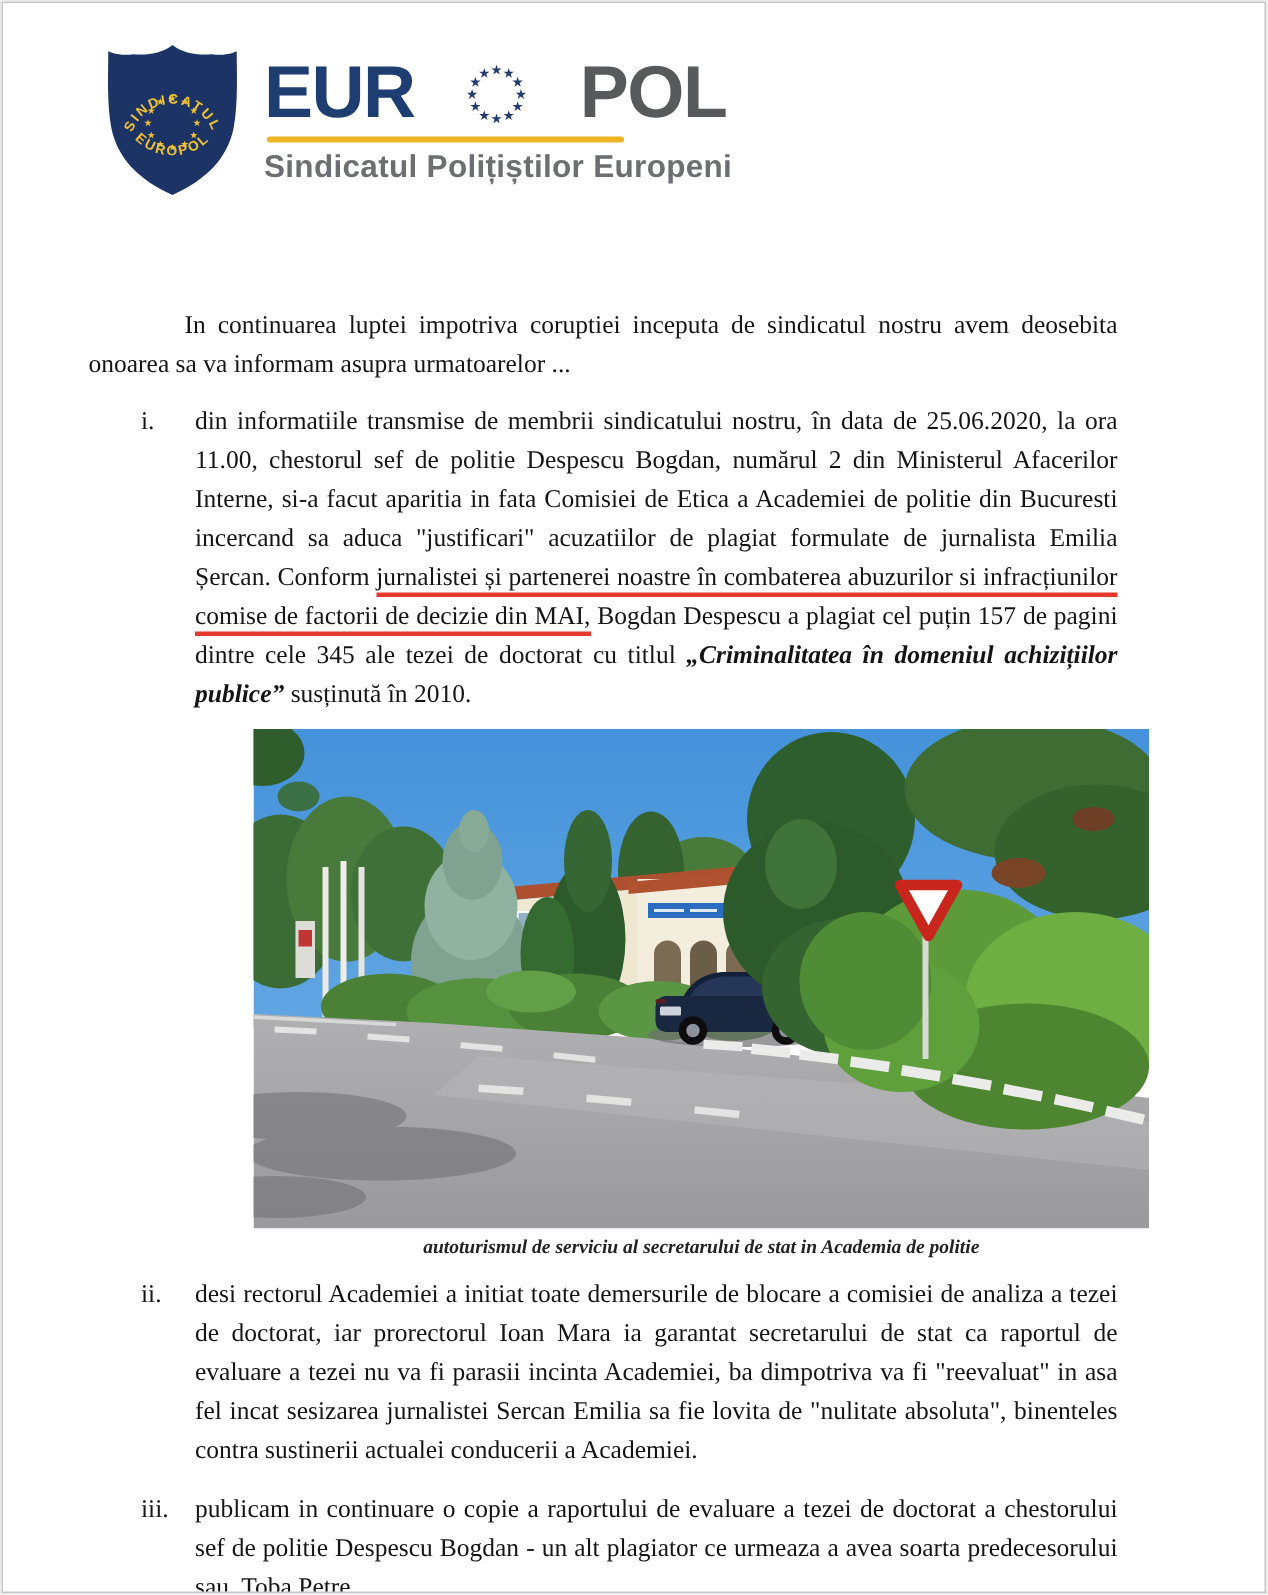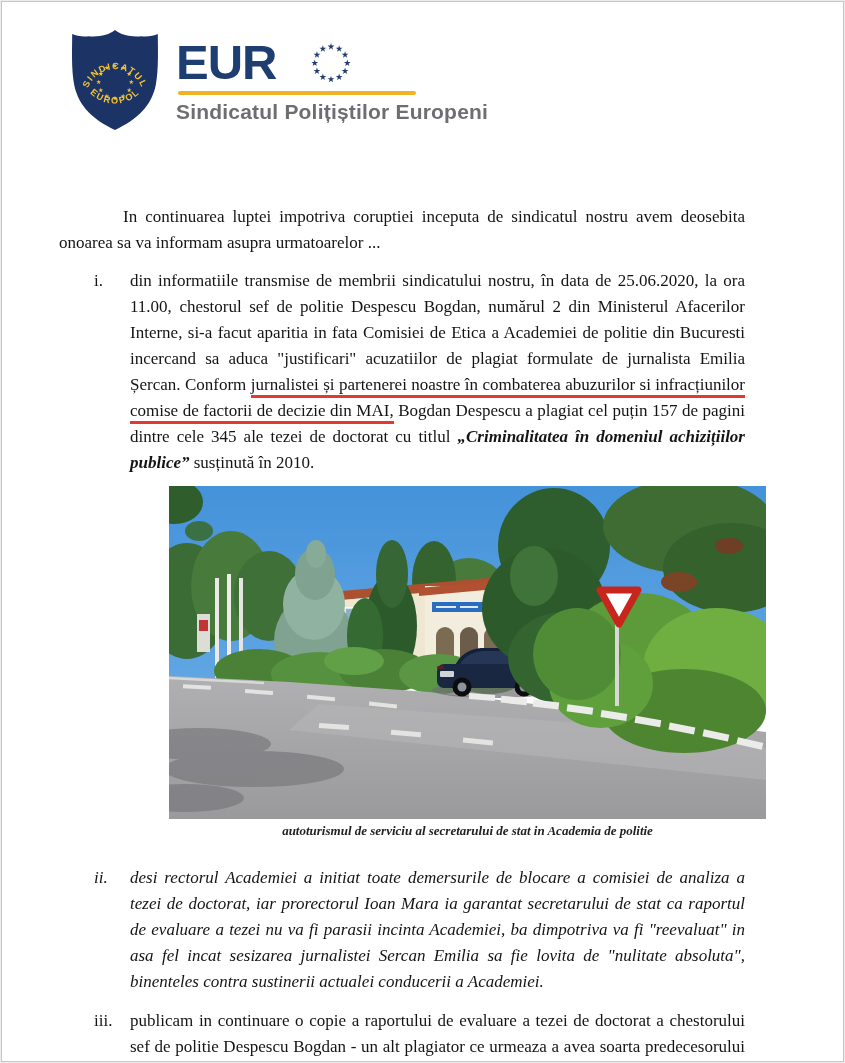--- a/index.html
+++ b/index.html
@@ -23,21 +23,21 @@
   .gold-rule { height:4px; width:238px; background:var(--accent-gold,#f0b323); margin:4px 0 5px 2px; border-radius:2px; }
   .subtitle {
     font-family:"Liberation Sans", sans-serif; font-weight:bold;
     font-size:21px; color:var(--subtitle-gray,#6d6e71); letter-spacing:0.2px;
   }
   
   .doc-body { margin:0 98px 0 57px; color:#141414; font-size:17px; line-height:26px; }
   .intro { margin-top:72px; text-align:justify; text-indent:64px; }
   .list-item { position:relative; padding-left:71px; text-align:justify; }
   .li-i   { margin-top:12px; }
-  .li-ii  { margin-top:26px;font-style:italic; }
+  .li-ii  { margin-top:11px; }
   .li-iii { margin-top:13px; }
   .marker { position:absolute; left:35px; top:0; }
   .red-underline {
     padding-bottom:1px;
     border-bottom:3px solid var(--underline-red,#e6392e);
   }
   .bold-italic { font-weight:bold; font-style:italic; }
   
   .photo-figure { margin:10px 0 6px 110px; width:597px; }
   .photo-svg { display:block; width:597px; height:333px; }
@@ -96,20 +96,21 @@
             <use href="#star2" transform="translate(33.4,27.75) scale(1.15)"></use>
             <use href="#star2" transform="translate(27.75,33.4) scale(1.15)"></use>
             <use href="#star2" transform="translate(20,35.5) scale(1.15)"></use>
             <use href="#star2" transform="translate(12.25,33.4) scale(1.15)"></use>
             <use href="#star2" transform="translate(6.6,27.75) scale(1.15)"></use>
             <use href="#star2" transform="translate(4.5,20) scale(1.15)"></use>
             <use href="#star2" transform="translate(6.6,12.25) scale(1.15)"></use>
             <use href="#star2" transform="translate(12.25,6.6) scale(1.15)"></use>
           </g>
         </svg>
+        <span class="wm-pol">POL</span>
       </div>
       <div class="gold-rule"></div>
       <div class="subtitle">Sindicatul Polițiștilor Europeni</div>
     </div>
   </header>
 
   <div class="doc-body">
 
     <p class="intro">
       <span>In continuarea luptei impotriva coruptiei inceputa de sindicatul nostru avem deosebita onoarea sa va informam asupra urmatoarelor ...</span>

